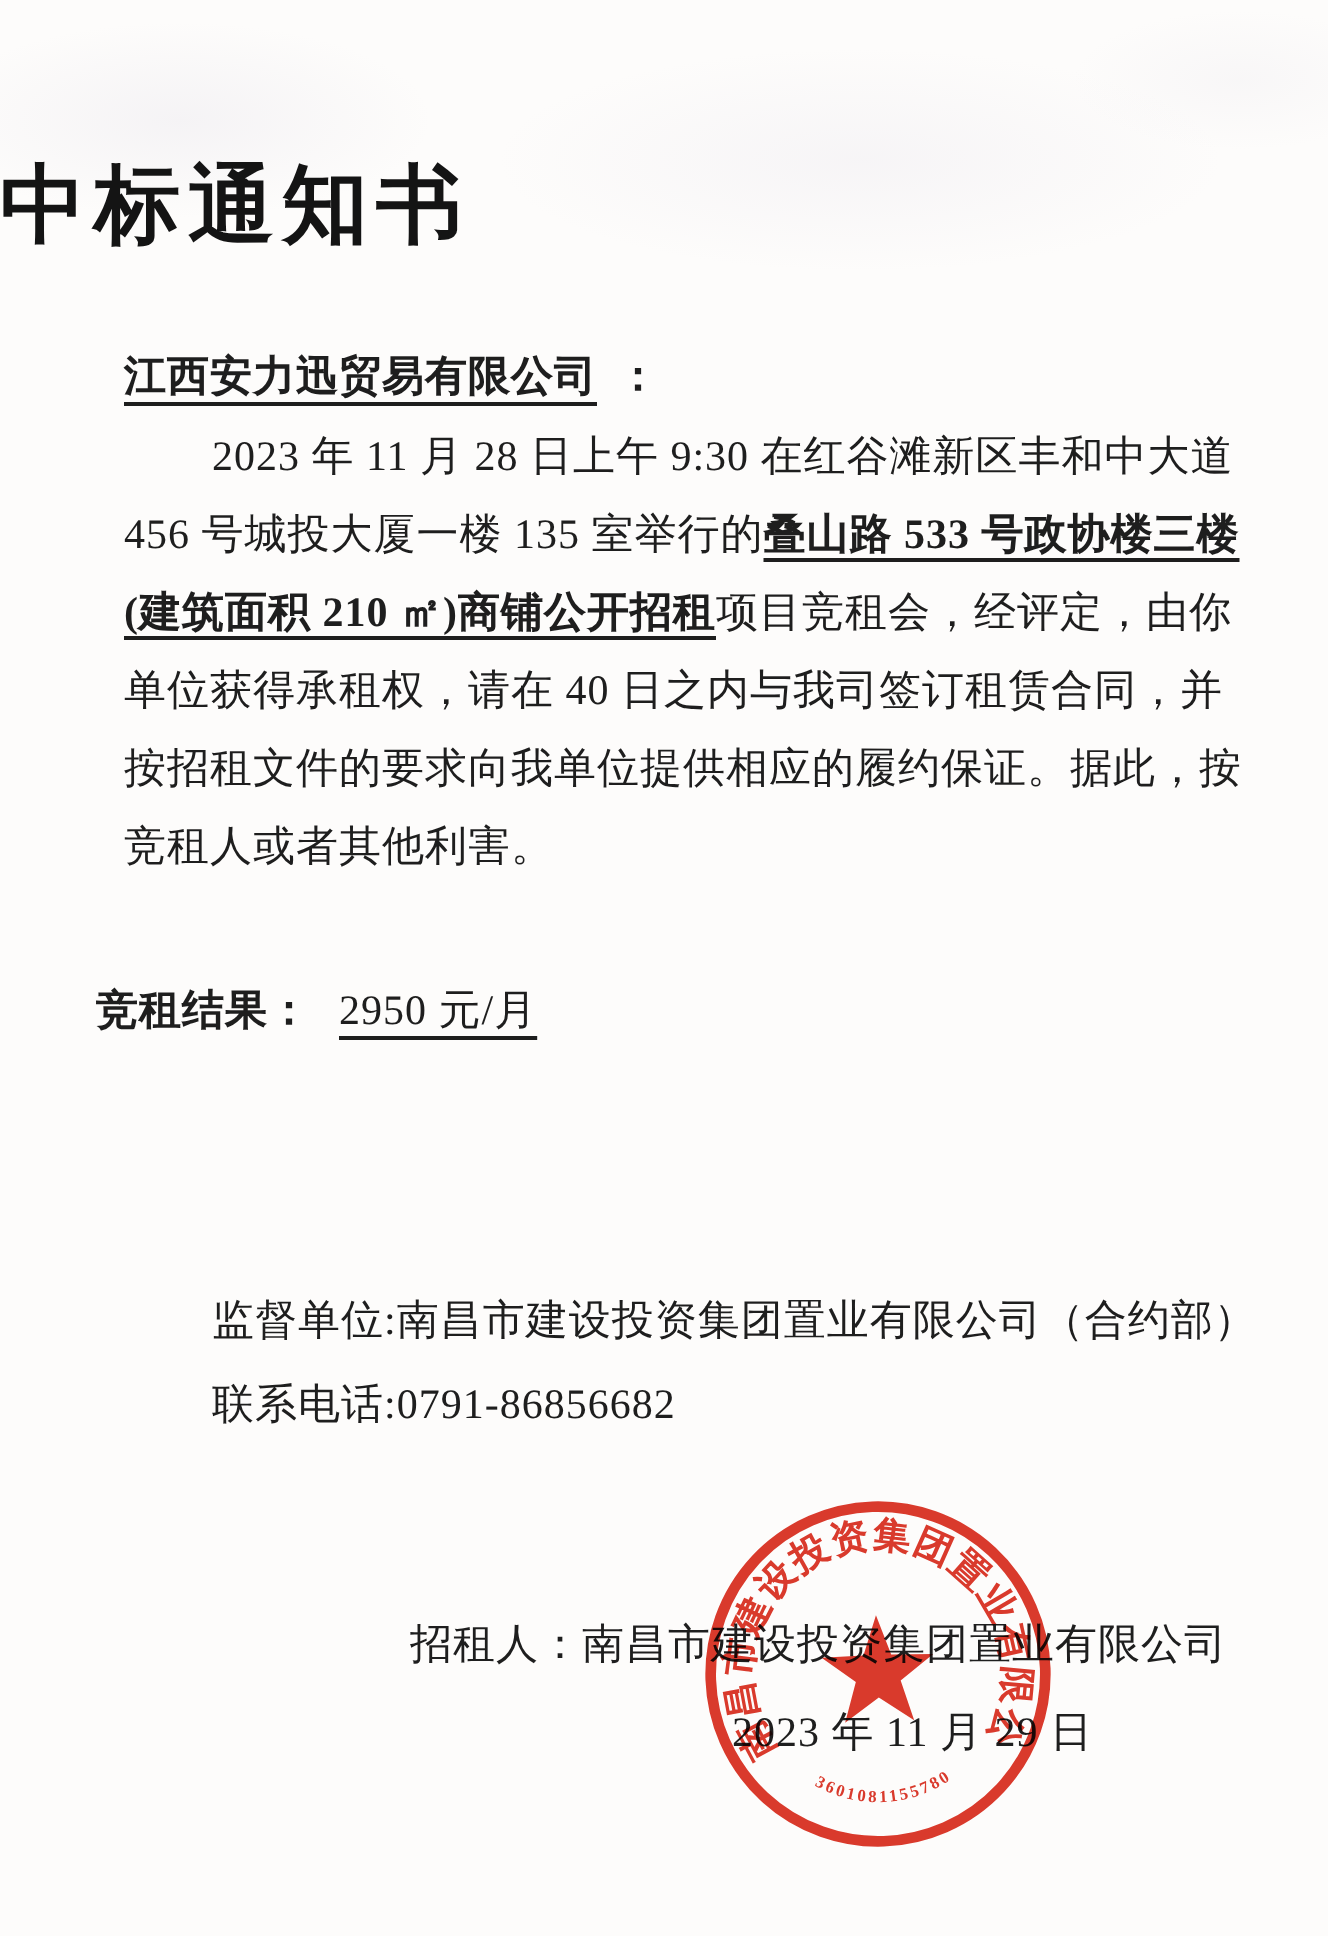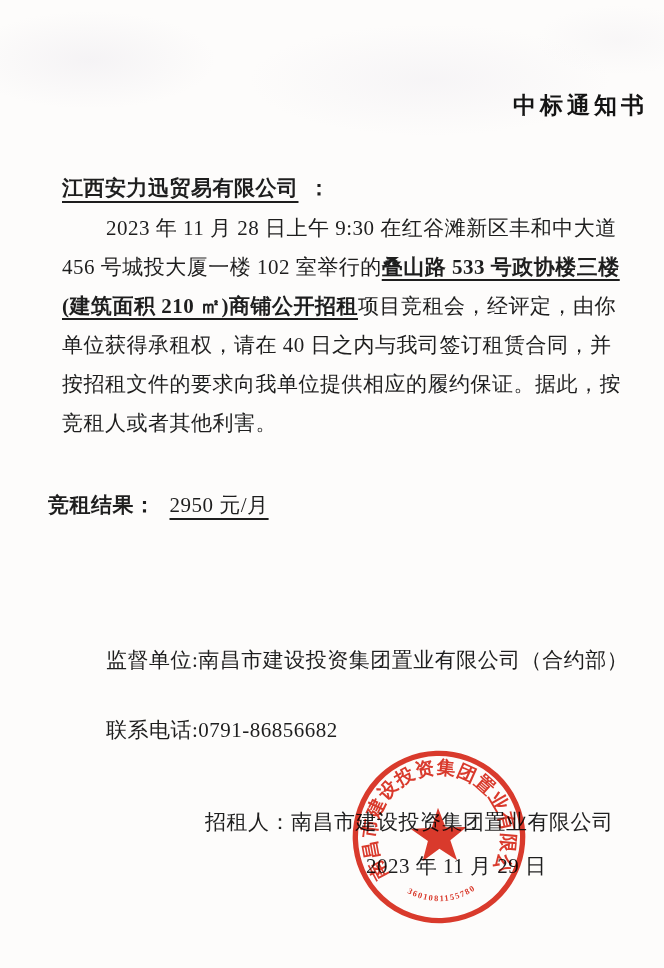--- a/index.html
+++ b/index.html
@@ -14,22 +14,22 @@
     background:
       radial-gradient(ellipse 180px 70px at 90px 60px, rgba(196,190,210,0.14), transparent 70%),
       radial-gradient(ellipse 260px 80px at 430px 80px, rgba(200,193,214,0.12), transparent 70%),
       radial-gradient(ellipse 120px 50px at 620px 40px, rgba(205,200,215,0.10), transparent 70%),
       #fdfcfb;
     font-size:21px;
     letter-spacing:0.5px;
   }
   .title{
     position:absolute;top:74px;left:0;right:0;
-    margin:16px;text-align:right;
-    font-size:23px;font-weight:600;letter-spacing:4px;
+    margin:0;text-align:left;
+    font-size:43px;font-weight:600;letter-spacing:4px;
     color:#141414;
   }
   .recipient{
     position:absolute;top:168px;left:62px;
     font-weight:700;line-height:40px;white-space:nowrap;
   }
   .recipient .name{
     text-decoration:underline;
     text-underline-offset:6px;
     text-decoration-thickness:1.5px;
@@ -51,21 +51,21 @@
     line-height:39px;white-space:nowrap;
   }
   .result .label{font-weight:700;}
   .result .value{
     text-decoration:underline;
     text-underline-offset:6px;
     text-decoration-thickness:1.5px;
     padding:0 16px 0 14px;
   }
   .supervisor{position:absolute;top:641px;left:106px;line-height:39px;white-space:nowrap;}
-  .phone{position:absolute;top:683px;left:106px;line-height:39px;white-space:nowrap;margin-top:28px;}
+  .phone{position:absolute;top:683px;left:106px;line-height:39px;white-space:nowrap;}
   .signoff{position:absolute;top:802px;left:205px;line-height:40px;white-space:nowrap;}
   .dateline{position:absolute;top:846px;left:366px;line-height:40px;white-space:nowrap;}
   .seal{
     position:absolute;left:350px;top:748px;width:178px;height:178px;
     mix-blend-mode:multiply;opacity:0.92;
     transform:rotate(-2deg);
   }
   .seal text{font-family:"Liberation Serif","DejaVu Serif",serif;}
   .ring-text{font-size:21px;font-weight:700;letter-spacing:1px;}
   .code-text{font-size:9.5px;font-weight:700;letter-spacing:1.6px;}
@@ -76,21 +76,21 @@
 <div class="page">
 
   <h1 class="title">中标通知书</h1>
 
   <div class="recipient">
     <span class="name">江西安力迅贸易有限公司</span><span>：</span>
   </div>
 
   <div class="bodypara">
       <div class="tline"><span class="indent-pad"></span><span class="seg">2023 年 11 月 28 日上午 9:30 在红谷滩新区丰和中大道</span></div>
-      <div class="tline"><span class="seg">456 号城投大厦一楼 102 室举行的</span><span class="seg-u">叠山路 533 号政协楼三楼</span></div>
+      <div class="tline"><span class="seg">456 号城投大厦一楼 135 室举行的</span><span class="seg-u">叠山路 533 号政协楼三楼</span></div>
       <div class="tline"><span class="seg-u">(建筑面积 210 ㎡)商铺公开招租</span><span class="seg">项目竞租会，经评定，由你</span></div>
       <div class="tline"><span class="seg">单位获得承租权，请在 40 日之内与我司签订租赁合同，并</span></div>
       <div class="tline"><span class="seg">按招租文件的要求向我单位提供相应的履约保证。据此，按</span></div>
       <div class="tline"><span class="seg">竞租人或者其他利害。</span></div>
     </div>
 
   <div class="result">
     <span class="label">竞租结果：</span><span class="value">2950 元/月</span>
   </div>
 

